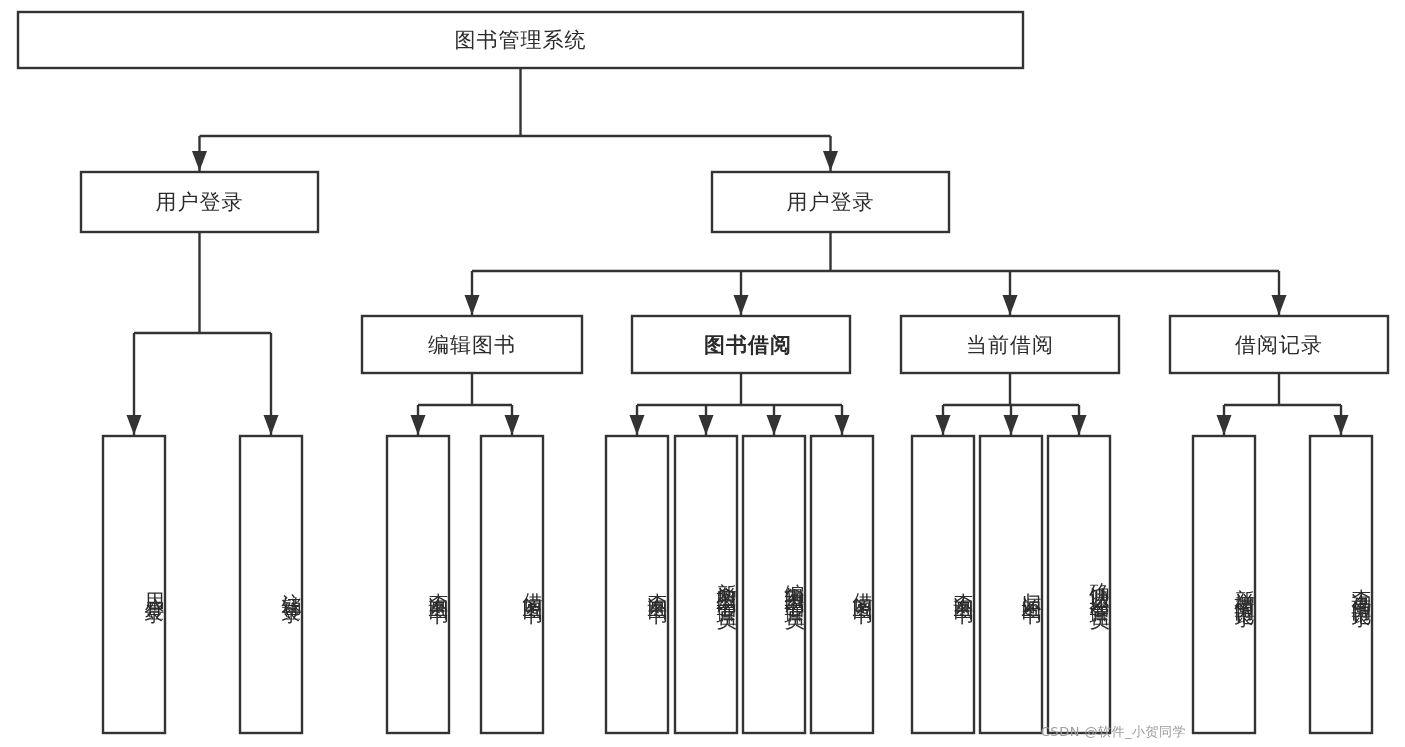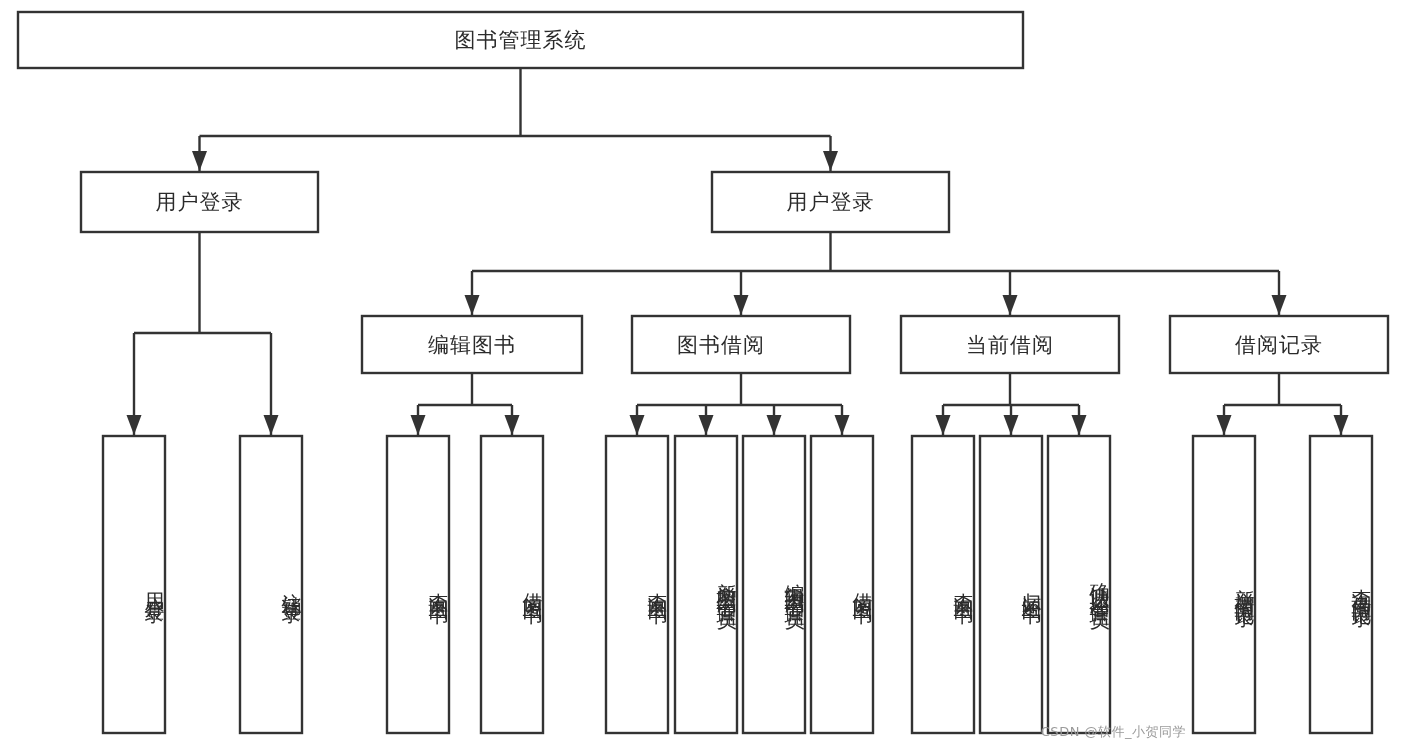--- a/index.html
+++ b/index.html
@@ -163,21 +163,21 @@
         <rect x="1193" y="436" width="62" height="297" class="node-box"></rect>
         <rect x="1310" y="436" width="62" height="297" class="node-box"></rect>
       </g>
   </svg>
 
   <div id="label-layer">
       <div class="horiz-text-wrap" style="left: 18px; top: 12px; width: 1005px; height: 56px;">图书管理系统</div>
       <div class="horiz-text-wrap" style="left: 81px; top: 172px; width: 237px; height: 60px;">用户登录</div>
       <div class="horiz-text-wrap" style="left: 712px; top: 172px; width: 237px; height: 60px;">用户登录</div>
       <div class="horiz-text-wrap" style="left: 362px; top: 316px; width: 220px; height: 57px;">编辑图书</div>
-      <div class="horiz-text-wrap" style="left: 612px; top: 316px; width: 218px; height: 57px;">图书借阅</div>
+      <div class="horiz-text-wrap" style="left: 639px; top: 316px; width: 218px; height: 57px; font-weight: bold;">图书借阅</div>
       <div class="horiz-text-wrap" style="left: 901px; top: 316px; width: 218px; height: 57px;">当前借阅</div>
       <div class="horiz-text-wrap" style="left: 1170px; top: 316px; width: 218px; height: 57px; text-align: center;">借阅记录</div>
       <div class="vert-text-wrap" style="left: 103px; top: 536.5px; width: 62px; height: 96px;">用户登录</div>
       <div class="vert-text-wrap" style="left: 240px; top: 536.5px; width: 62px; height: 96px;">注销登录</div>
       <div class="vert-text-wrap" style="left: 387px; top: 536.5px; width: 62px; height: 96px;">查询图书</div>
       <div class="vert-text-wrap" style="left: 481px; top: 536.5px; width: 62px; height: 96px;">借阅图书</div>
       <div class="vert-text-wrap" style="left: 606px; top: 536.5px; width: 62px; height: 96px;">查询图书</div>
       <div class="vert-text-wrap" style="left: 675px; top: 476.5px; width: 62px; height: 216px;">新增图书（管理员）</div>
       <div class="vert-text-wrap" style="left: 743px; top: 476.5px; width: 62px; height: 216px;">编辑图书（管理员）</div>
       <div class="vert-text-wrap" style="left: 811px; top: 536.5px; width: 62px; height: 96px;">借阅图书</div>

